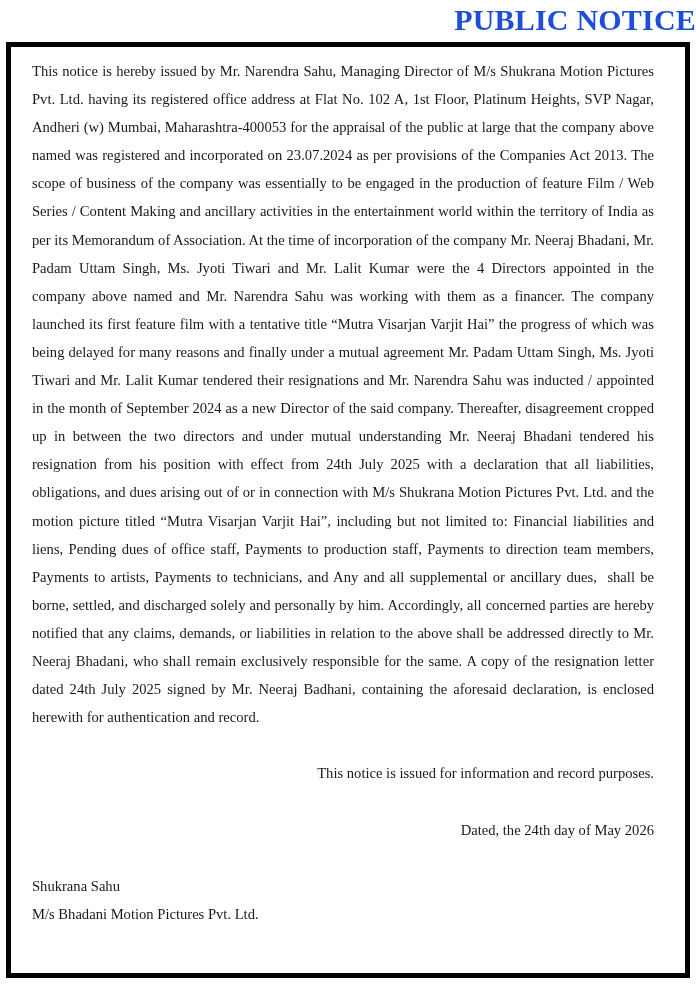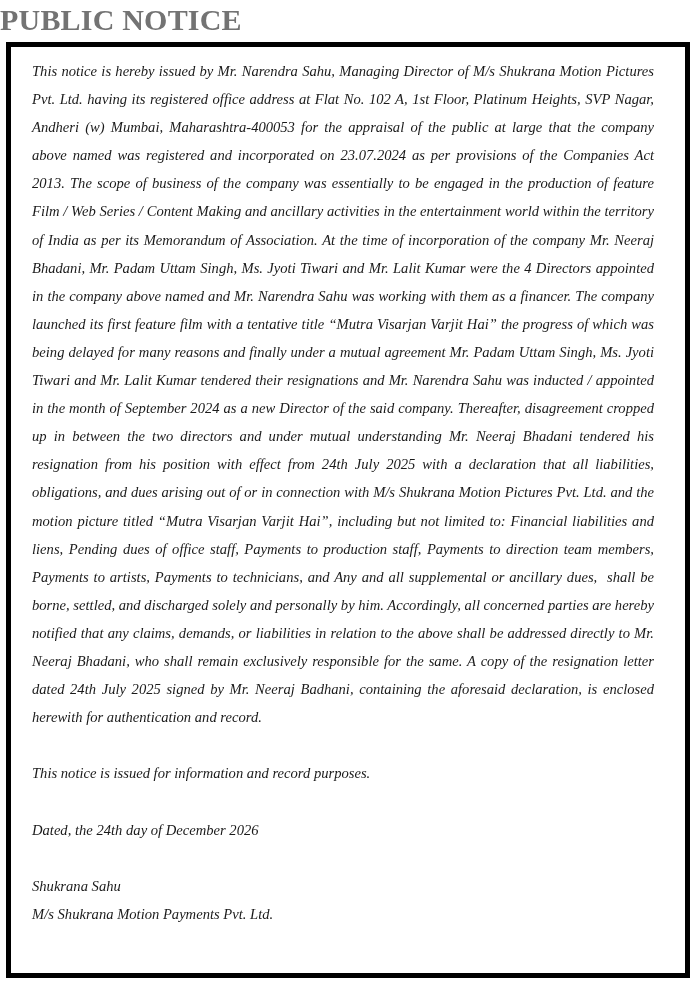--- a/index.html
+++ b/index.html
@@ -18,24 +18,24 @@
     box-sizing: border-box;
     overflow: hidden;
   }
   .notice-title {
     position: absolute;
     top: 0px;
     left: 0;
     width: 696px;
     height: 42px;
     line-height: 40px;
-    text-align: left;
+    text-align: right;
     font-size: 30px;
     font-weight: bold;
-    color: #737373;
+    color: #1d4ed8;
     letter-spacing: 0.2px;
     font-family: "Liberation Serif", "DejaVu Serif", serif;
   }
   .notice-frame {
     position: absolute;
     top: 42px;
     left: 6px;
     width: 684px;
     height: 936px;
     box-sizing: border-box;
@@ -43,38 +43,37 @@
     background: #ffffff;
   }
   .notice-body {
     position: absolute;
     top: 0;
     left: 0;
     right: 0;
     bottom: 0;
     padding: 10px 31px 10px 21px;
     box-sizing: border-box;
-    font-style: italic;
   }
   .para {
     margin: 0;
     font-size: 14.6px;
     line-height: 28.1px;
     color: #1a1a1a;
     text-align: justify;
     text-justify: inter-word;
     white-space: pre-wrap;
     -webkit-hyphens: none;
     hyphens: none;
   }
   .para-main {
     text-align: justify;
   }
   .para-plain {
-    text-align: left;
+    text-align: right;
   }
   .spacer-line {
     height: 28.1px;
   }
   .sign-block {
     margin: 0;
   }
   .sign-line {
     margin: 0;
     font-size: 14.6px;
@@ -94,25 +93,25 @@
     <div class="notice-body">
 
       <p class="para para-main">This notice is hereby issued by Mr. Narendra Sahu, Managing Director of M/s Shukrana Motion Pictures Pvt. Ltd. having its registered office address at Flat No. 102 A, 1st Floor, Platinum Heights, SVP Nagar, Andheri (w) Mumbai, Maharashtra-400053 for the appraisal of the public at large that the company above named was registered and incorporated on 23.07.2024 as per provisions of the Companies Act 2013. The scope of business of the company was essentially to be engaged in the production of feature Film / Web Series / Content Making and ancillary activities in the entertainment world within the territory of India as per its Memorandum of Association. At the time of incorporation of the company Mr. Neeraj Bhadani, Mr. Padam Uttam Singh, Ms. Jyoti Tiwari and Mr. Lalit Kumar were the 4 Directors appointed in the company above named and Mr. Narendra Sahu was working with them as a financer. The company launched its first feature film with a tentative title “Mutra Visarjan Varjit Hai” the progress of which was being delayed for many reasons and finally under a mutual agreement Mr. Padam Uttam Singh, Ms. Jyoti Tiwari and Mr. Lalit Kumar tendered their resignations and Mr. Narendra Sahu was inducted / appointed in the month of September 2024 as a new Director of the said company. Thereafter, disagreement cropped up in between the two directors and under mutual understanding Mr. Neeraj Bhadani tendered his resignation from his position with effect from 24th July 2025 with a declaration that all liabilities, obligations, and dues arising out of or in connection with M/s Shukrana Motion Pictures Pvt. Ltd. and the motion picture titled “Mutra Visarjan Varjit Hai”, including but not limited to: Financial liabilities and liens, Pending dues of office staff, Payments to production staff, Payments to direction team members, Payments to artists, Payments to technicians, and Any and all supplemental or ancillary dues,  shall be borne, settled, and discharged solely and personally by him. Accordingly, all concerned parties are hereby notified that any claims, demands, or liabilities in relation to the above shall be addressed directly to Mr. Neeraj Bhadani, who shall remain exclusively responsible for the same. A copy of the resignation letter dated 24th July 2025 signed by Mr. Neeraj Badhani, containing the aforesaid declaration, is enclosed herewith for authentication and record.</p>
 
       <div class="spacer-line"></div>
 
       <p class="para para-plain">This notice is issued for information and record purposes.</p>
 
       <div class="spacer-line"></div>
 
-      <p class="para para-plain">Dated, the 24th day of December 2026</p>
+      <p class="para para-plain">Dated, the 24th day of May 2026</p>
 
       <div class="spacer-line"></div>
 
       <div class="sign-block">
         <div class="sign-line">Shukrana Sahu</div>
-        <div class="sign-line">M/s Shukrana Motion Payments Pvt. Ltd.</div>
+        <div class="sign-line">M/s Bhadani Motion Pictures Pvt. Ltd.</div>
       </div>
 
     </div>
   </div>
 
 </div>
 
 </body></html>

